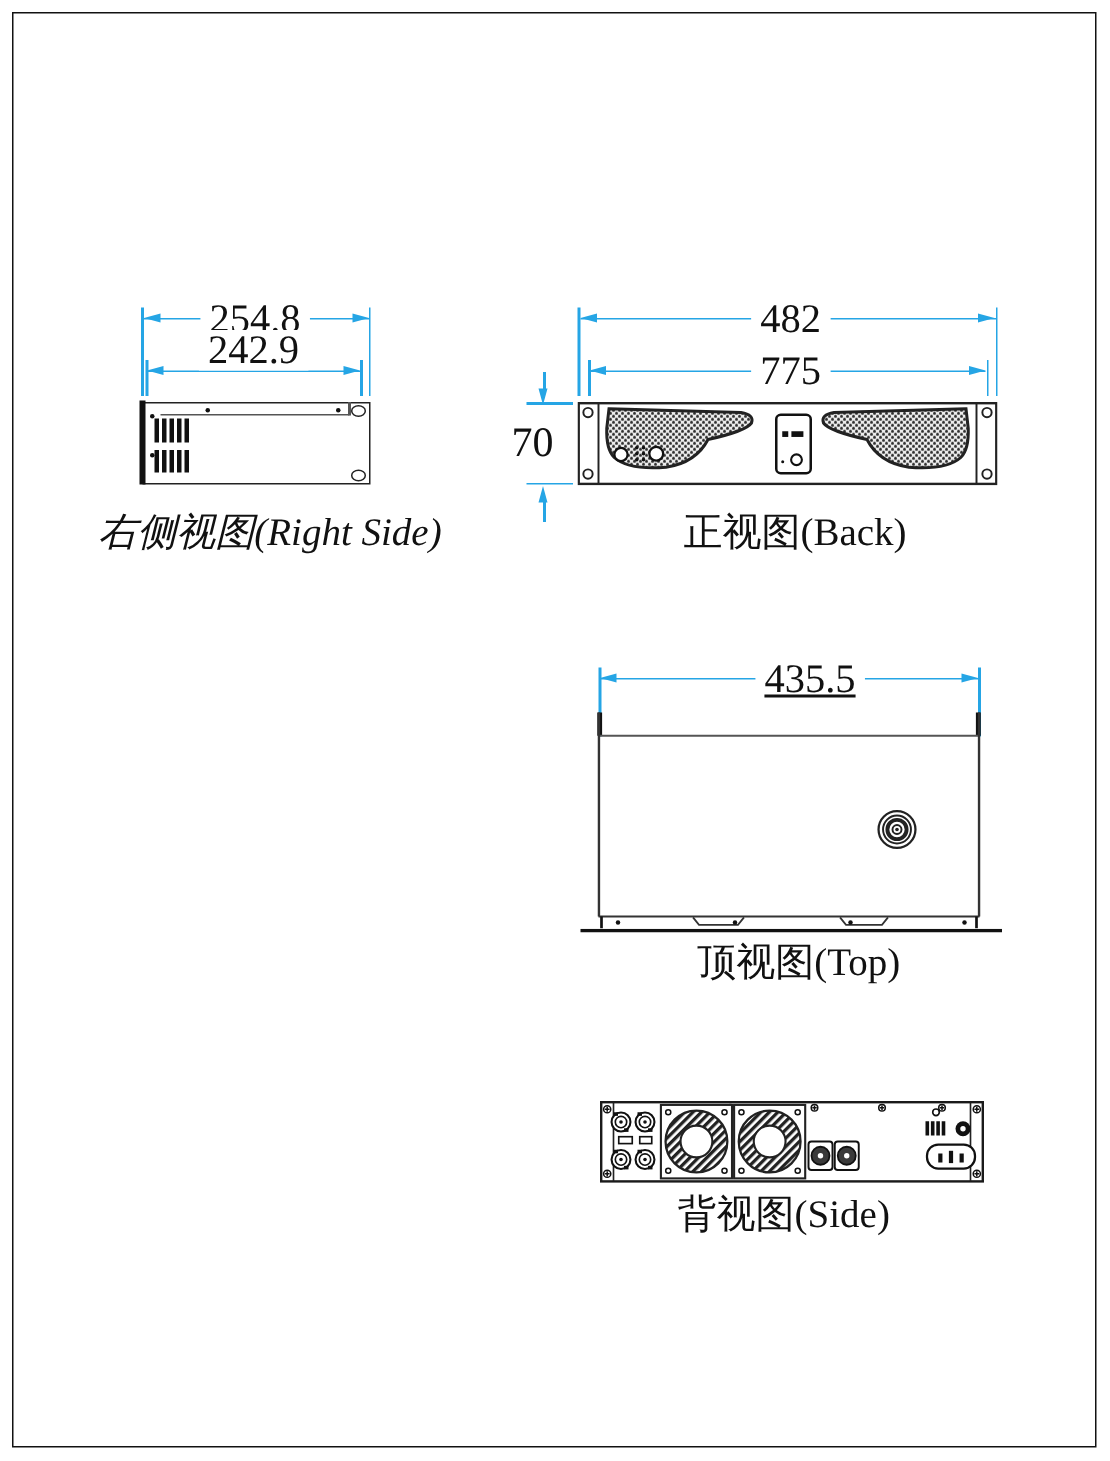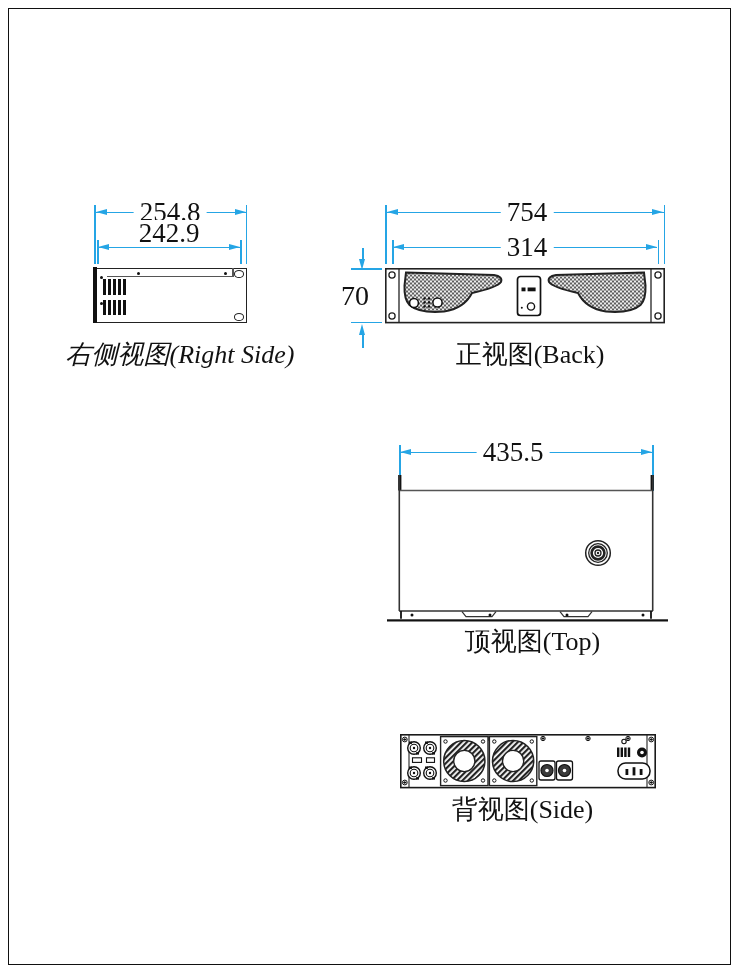--- a/index.html
+++ b/index.html
@@ -78,28 +78,28 @@
     <div class="abs view-label" style="left:40px;top:341px;width:280px;font-style:italic;">右侧视图(Right Side)</div>
   </div>
 
   <div>
 
     <div class="abs ext" style="left:385.4px;top:205px;height:59px;"></div>
     <div class="abs ext" style="left:663.8px;top:205px;height:59px;"></div>
     <div class="abs dline" style="left:386.5px;top:211.6px;width:277px;"></div>
     <div class="abs arr arr-left" style="left:387px;top:208.6px;"></div>
     <div class="abs arr arr-right" style="left:652.3px;top:208.6px;"></div>
-    <span class="abs dim-text" style="left:527px;top:199px;">754</span>
+    <span class="abs dim-text" style="left:527px;top:199px;">482</span>
 
     <div class="abs ext" style="left:392px;top:240px;height:24px;"></div>
     <div class="abs ext" style="left:657.6px;top:240px;height:24px;"></div>
     <div class="abs dline" style="left:393px;top:246.6px;width:264px;"></div>
     <div class="abs arr arr-left" style="left:393.4px;top:243.6px;"></div>
     <div class="abs arr arr-right" style="left:646px;top:243.6px;"></div>
-    <span class="abs dim-text" style="left:527px;top:234px;">314</span>
+    <span class="abs dim-text" style="left:527px;top:234px;">775</span>
 
     <span class="abs" style="left:341px;top:282px;font-size:28px;line-height:28px;background:#fff;">70</span>
     <div class="abs ext" style="left:362.3px;top:248px;height:14px;"></div>
     <div class="abs arr arr-down" style="left:359.2px;top:258.5px;"></div>
     <div class="abs dext-h" style="left:351px;top:268.3px;width:31px;"></div>
     <div class="abs arr arr-up" style="left:359.2px;top:323.6px;"></div>
     <div class="abs ext" style="left:362.3px;top:333px;height:15px;"></div>
     <div class="abs dext-h" style="left:351px;top:321.7px;width:31px;"></div>
 
     <svg class="abs" style="left:385px;top:268px;" width="280" height="56" viewBox="0 0 280 56">
@@ -149,21 +149,21 @@
     <div class="abs view-label" style="left:420px;top:341px;width:220px;">正视图(Back)</div>
   </div>
 
   <div>
 
     <div class="abs ext" style="left:399px;top:445px;height:46px;"></div>
     <div class="abs ext" style="left:652.4px;top:445px;height:46px;"></div>
     <div class="abs dline" style="left:400px;top:451.6px;width:253px;"></div>
     <div class="abs arr arr-left" style="left:400.4px;top:448.6px;"></div>
     <div class="abs arr arr-right" style="left:641.3px;top:448.6px;"></div>
-    <span class="abs dim-text" style="left:513px;top:439px;">435.5</span>
+    <span class="abs dim-text" style="left:540px;top:439px;text-decoration:underline;">435.5</span>
 
     <svg class="abs" style="left:385px;top:470px;" width="285" height="156" viewBox="0 0 285 156">
       <rect x="13.2" y="5" width="3.2" height="15.5" fill="#111"></rect>
       <rect x="265.6" y="5" width="3.2" height="15.5" fill="#111"></rect>
       <line x1="14.5" y1="20.5" x2="267.5" y2="20.5" stroke="#555" stroke-width="1.3"></line>
       <line x1="14.3" y1="5" x2="14.3" y2="141" stroke="#333" stroke-width="1.6"></line>
       <line x1="267.7" y1="5" x2="267.7" y2="141" stroke="#333" stroke-width="1.6"></line>
       <line x1="14" y1="141" x2="268" y2="141" stroke="#333" stroke-width="1.4"></line>
       <line x1="16" y1="141" x2="16" y2="148.8" stroke="#111" stroke-width="1.8"></line>
       <line x1="266" y1="141" x2="266" y2="148.8" stroke="#111" stroke-width="1.8"></line>

